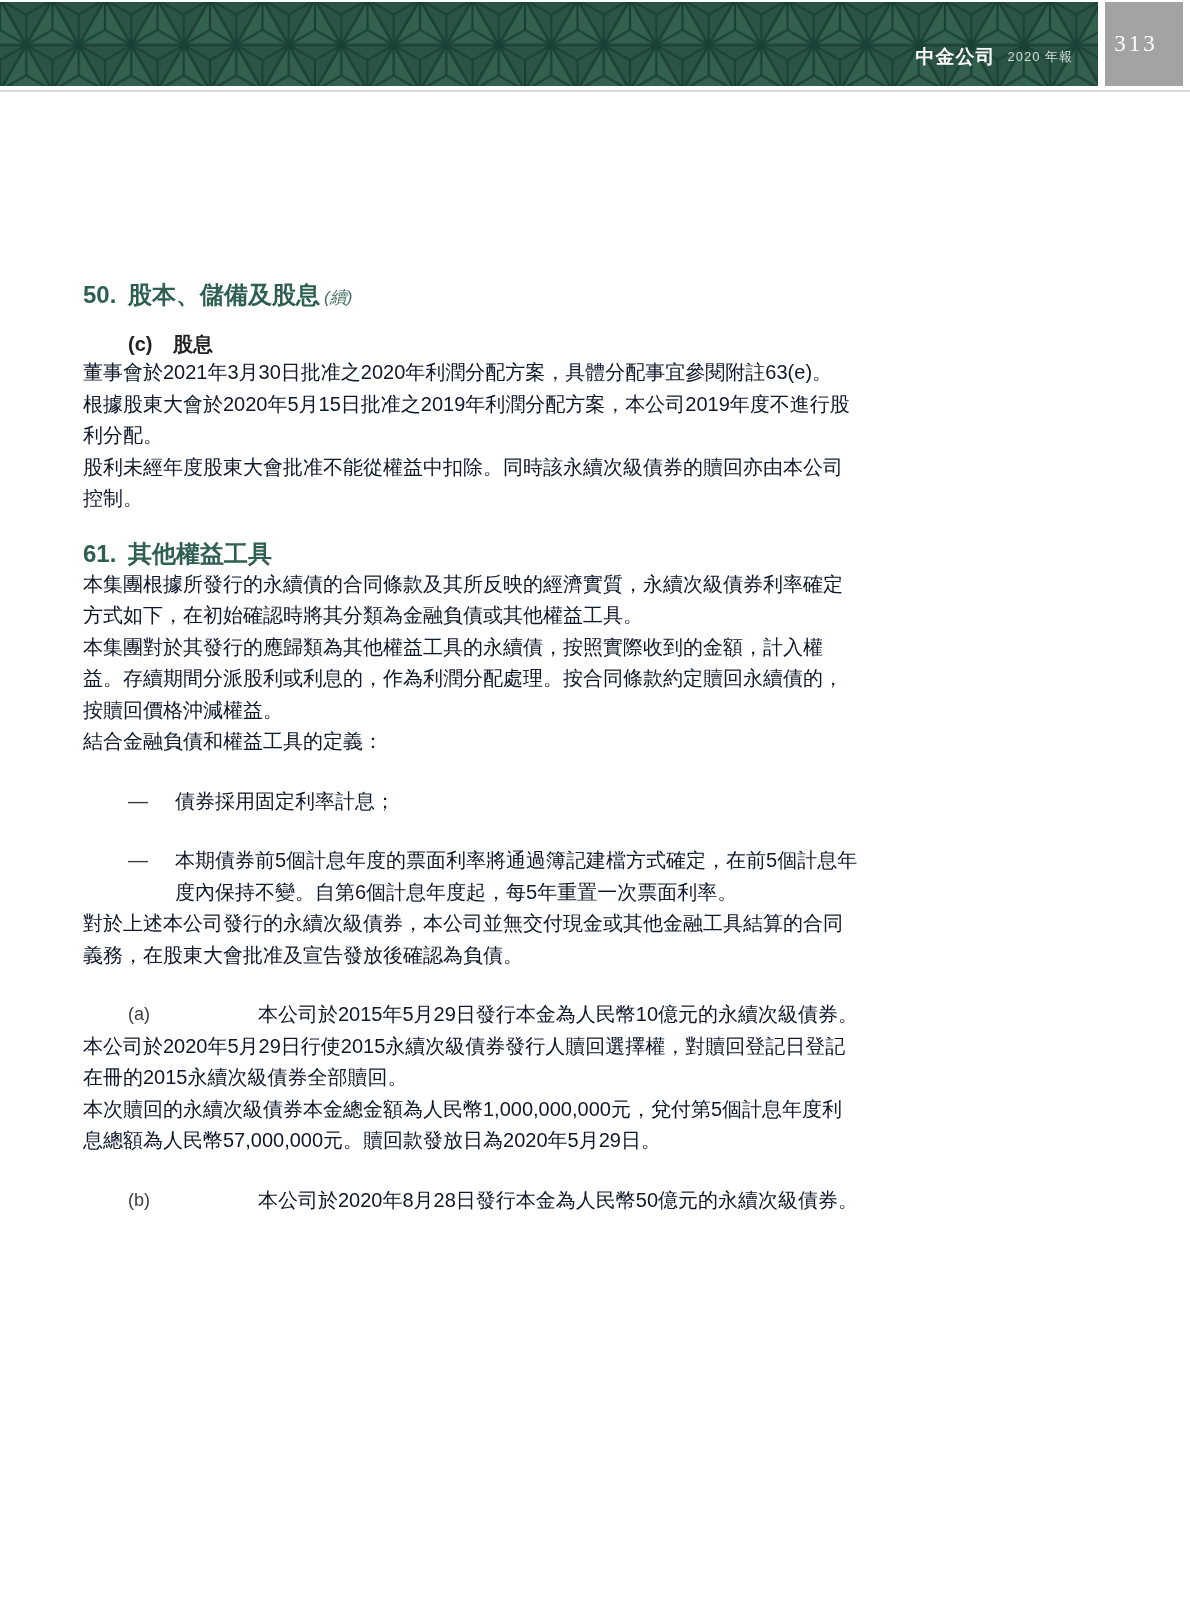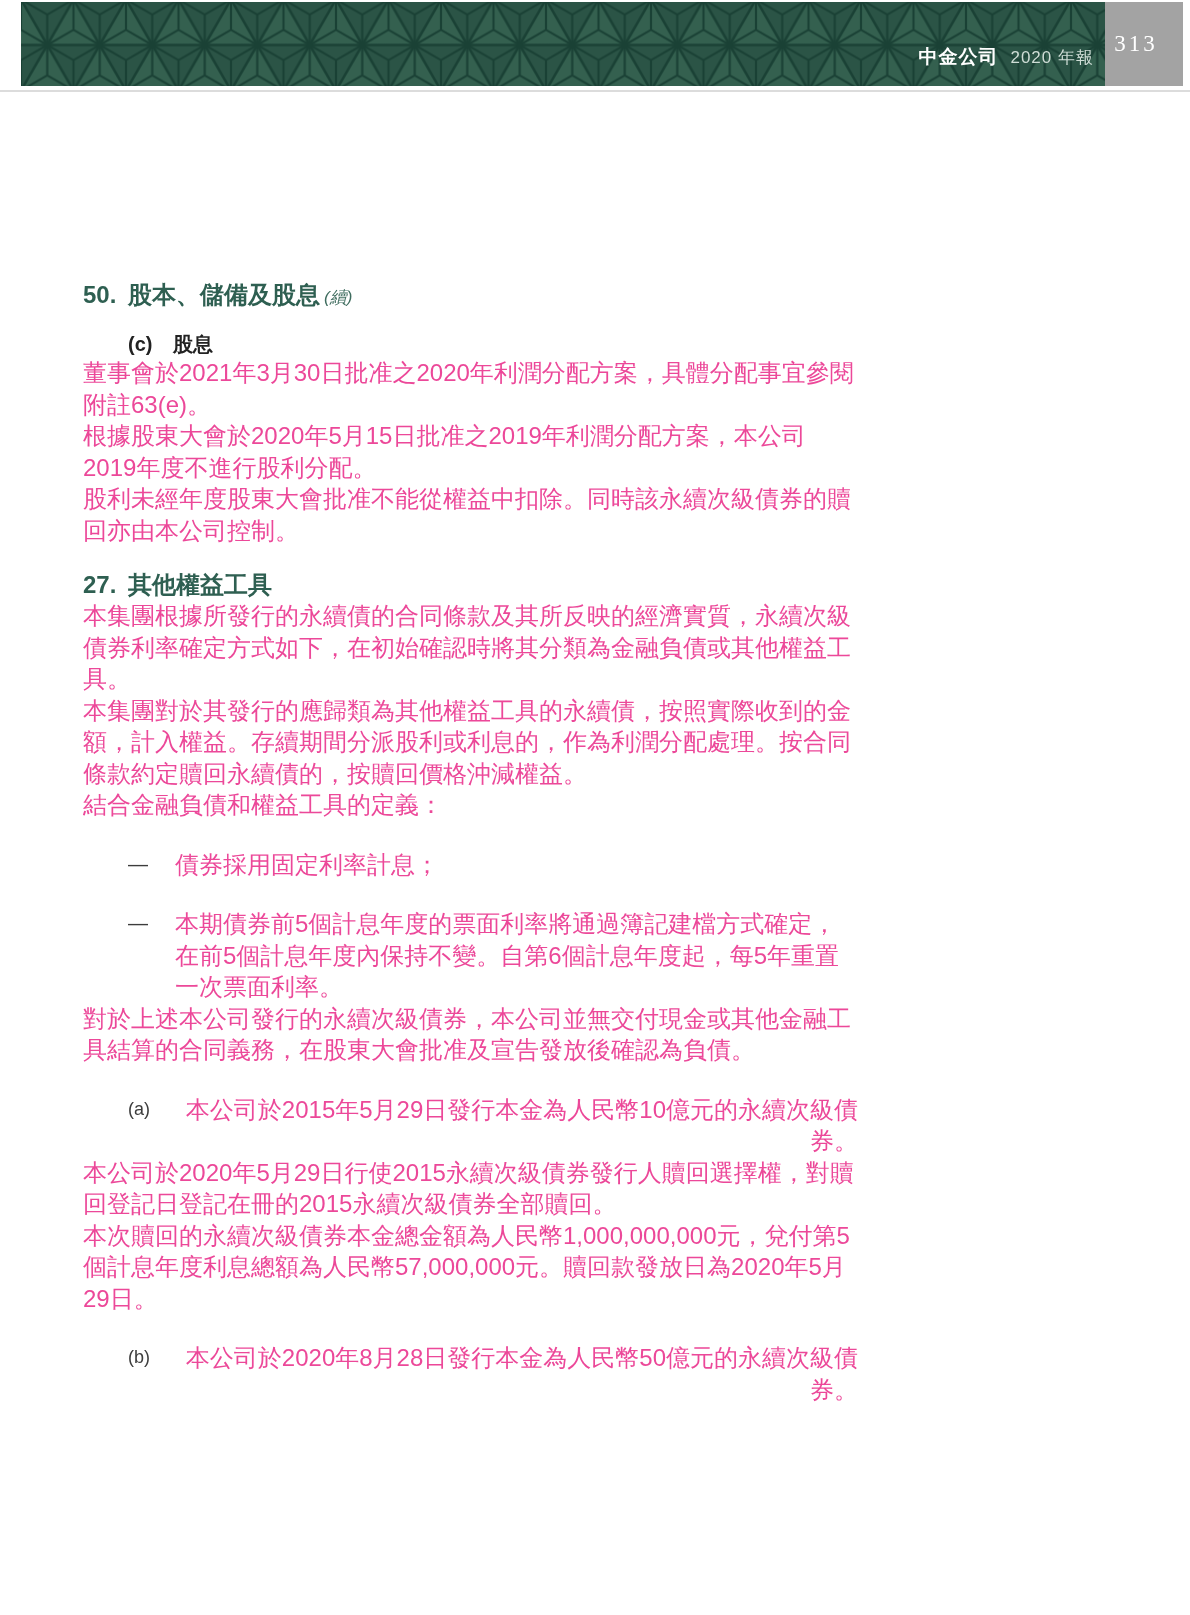--- a/index.html
+++ b/index.html
@@ -8,31 +8,31 @@
     width:1190px;height:1615px;
     background:#ffffff;
     font-family:"Liberation Sans","DejaVu Sans",sans-serif;
     color:#3d3d3d;
     overflow:hidden;
   }
   
   .header-row{position:absolute;top:2px;left:0;width:1190px;height:84px;}
   .band{
     position:absolute;top:0;left:0;width:1098px;height:84px;
-    background:#315c4e;overflow:hidden;margin-left:21px;
+    background:#315c4e;overflow:hidden;
   }
   .band svg{display:block;}
   .band-text{
     position:absolute;top:0;right:25px;height:84px;
     display:flex;align-items:center;
     padding-top:26px;box-sizing:border-box;
     white-space:nowrap;
   }
   .company{font-weight:bold;font-size:19px;color:#ffffff;letter-spacing:1px;}
-  .report-year{font-size:17px;color:#cfddd6;margin-left:12px;letter-spacing:1px;}
+  .report-year{font-size:13px;color:#cfddd6;margin-left:12px;letter-spacing:1px;}
   .page-box{
     position:absolute;top:0;left:1105px;width:78px;height:84px;
     background:#a3a3a3;
     display:flex;align-items:center;
     box-sizing:border-box;
     justify-content:center;
   }
   .page-num{
     font-family:"Liberation Serif","DejaVu Serif",serif;
     font-size:23px;color:#ffffff;letter-spacing:3px;
@@ -61,22 +61,22 @@
   .h50{margin-top:189px;}
   .h51{margin-top:24px;}
   .sub-heading{
     display:flex;align-items:baseline;
     font-weight:bold;color:#222222;
     font-size:20px;line-height:26px;
     margin:18px 0 0 45px;
   }
   .sub-label{width:45px;flex:none;}
   p.body{
-    font-size:24px;line-height:31.5px;margin:0;
-    color:#ec4899;
+    font-size:20px;line-height:31.5px;margin:0;
+    color:#0f172a;
   }
   .lvl1{margin-left:45px;margin-top:28px;}   
   .lvl2{margin-left:92px;margin-top:28px;}   
   .first-after-h{margin-top:16px;}
   .first-after-sub{margin-top:21px;}
   .bullet-row,.item-row{
     display:flex;align-items:flex-start;
     margin-left:45px;margin-top:28px;
   }
   .bullet-marker,.item-label{
@@ -144,21 +144,21 @@
     <h3 class="sub-heading">
       <span class="sub-label">(c)</span>
       <span>股息</span>
     </h3>
 
     <p class="body lvl2 first-after-sub">董事會於2021年3月30日批准之2020年利潤分配方案，具體分配事宜參閱附註63(e)。</p>
     <p class="body lvl2">根據股東大會於2020年5月15日批准之2019年利潤分配方案，本公司2019年度不進行股利分配。</p>
     <p class="body lvl2">股利未經年度股東大會批准不能從權益中扣除。同時該永續次級債券的贖回亦由本公司控制。</p>
 
     <h2 class="sec-heading h51">
-      <span class="sec-num">27.</span>
+      <span class="sec-num">61.</span>
       <span>其他權益工具</span>
     </h2>
 
     <p class="body lvl1 first-after-h">本集團根據所發行的永續債的合同條款及其所反映的經濟實質，永續次級債券利率確定方式如下，在初始確認時將其分類為金融負債或其他權益工具。</p>
     <p class="body lvl1">本集團對於其發行的應歸類為其他權益工具的永續債，按照實際收到的金額，計入權益。存續期間分派股利或利息的，作為利潤分配處理。按合同條款約定贖回永續債的，按贖回價格沖減權益。</p>
     <p class="body lvl1">結合金融負債和權益工具的定義：</p>
 
     <div class="bullet-row">
       <span class="bullet-marker">—</span>
       <p class="body bullet-text">債券採用固定利率計息；</p>

